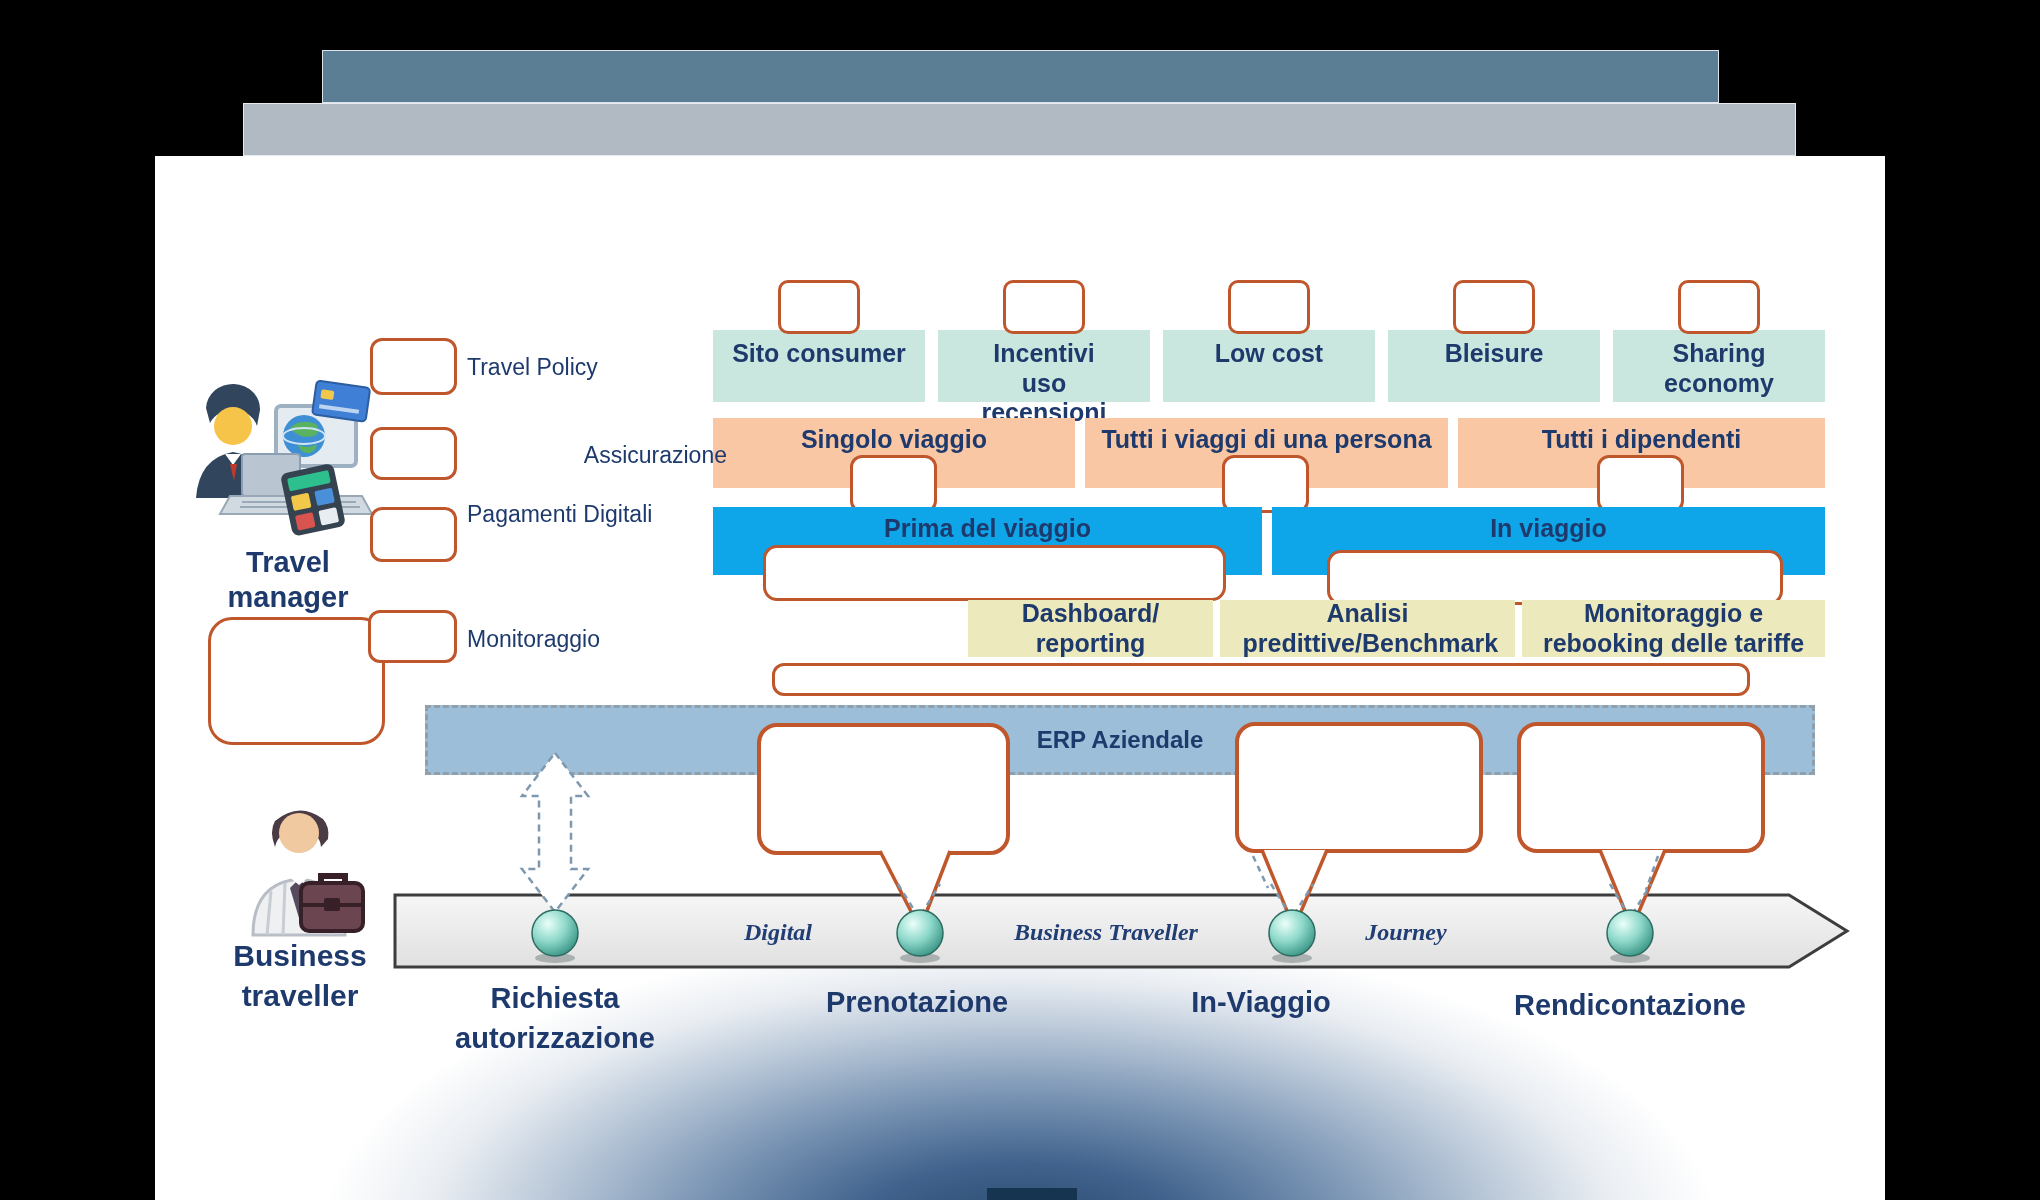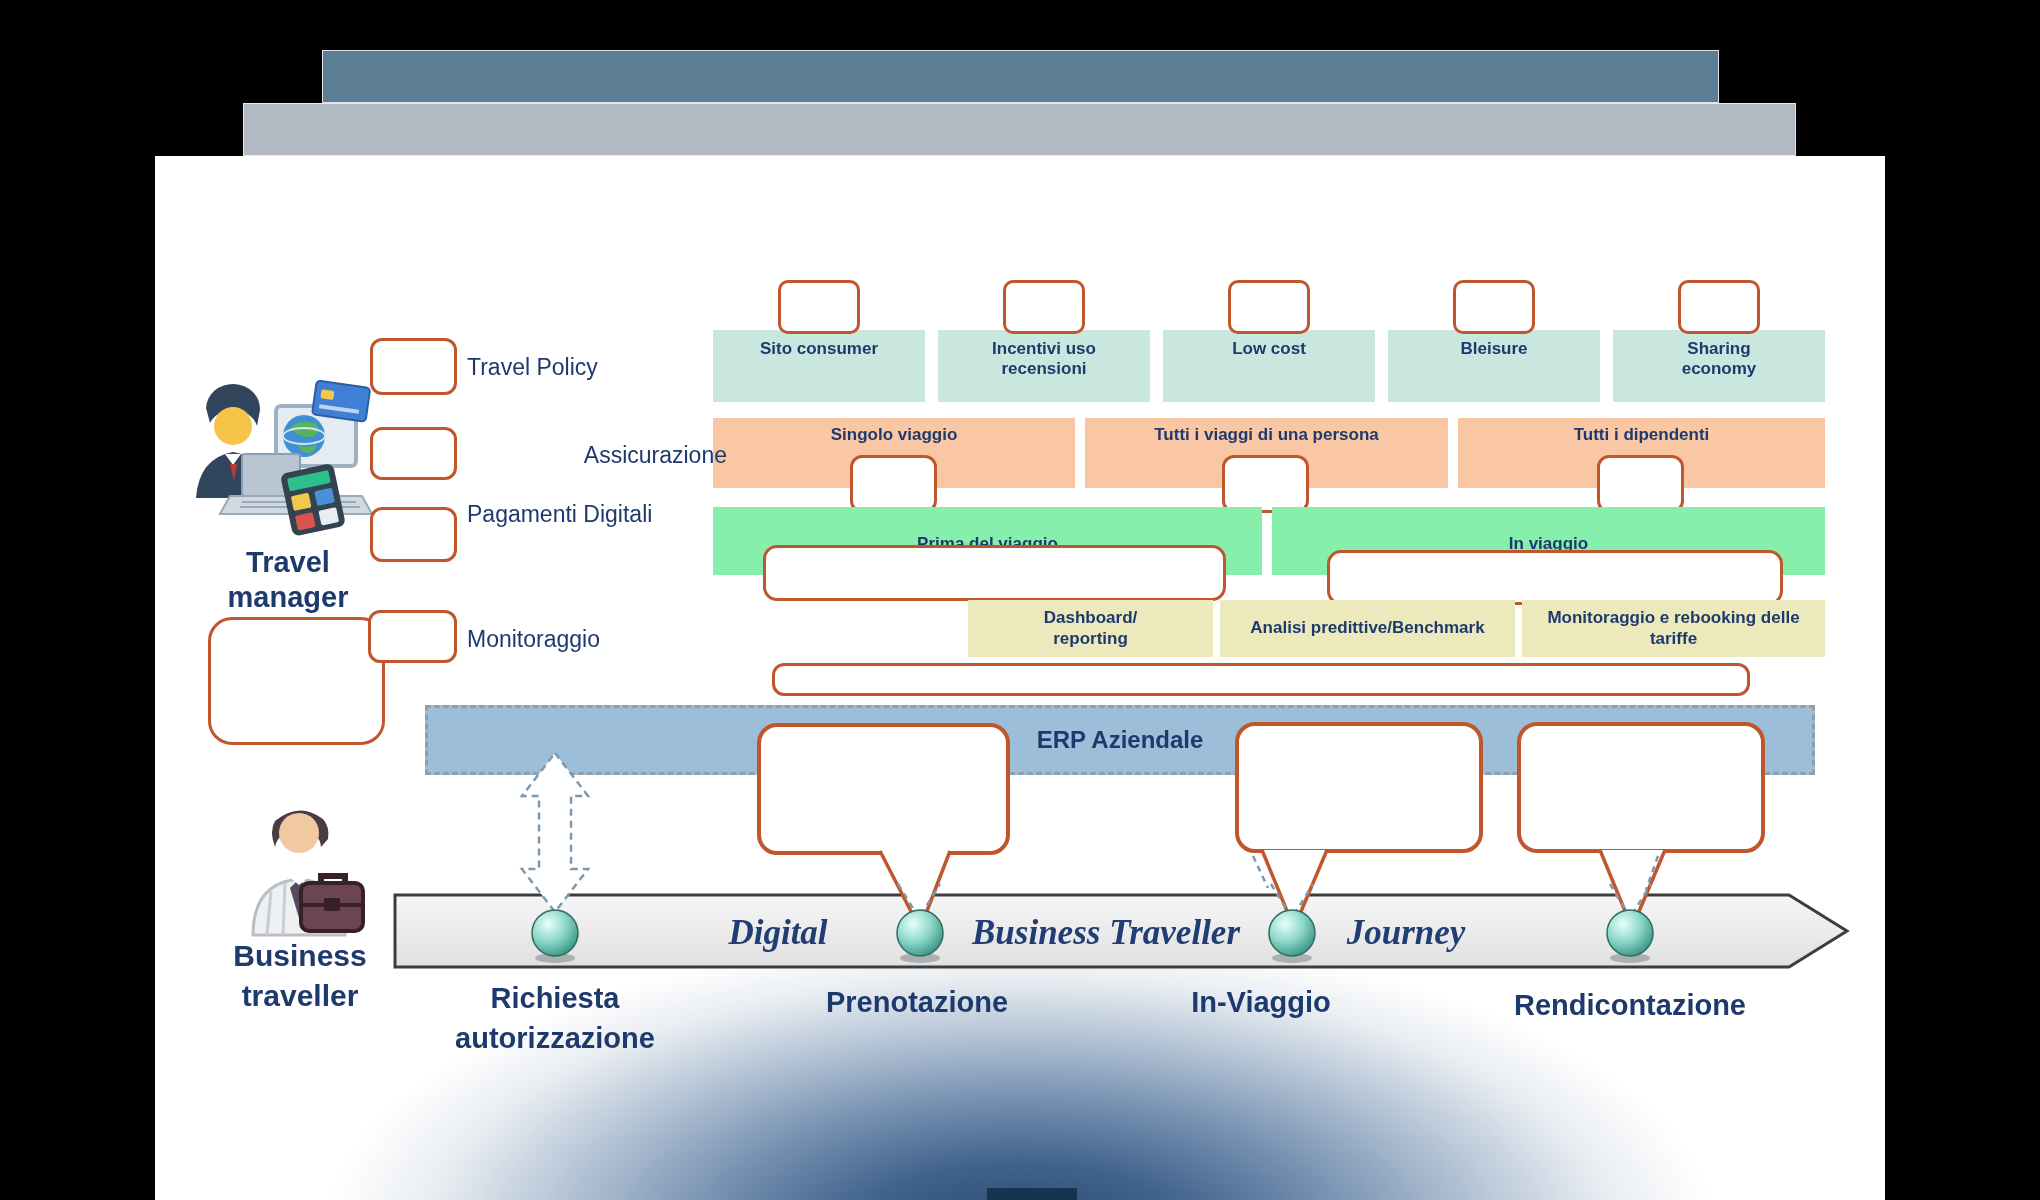--- a/index.html
+++ b/index.html
@@ -10,40 +10,40 @@
   .page-vignette{left:0;bottom:0;width:1730px;height:300px;
     background:radial-gradient(ellipse 760px 330px at 50% 112%,
       #27496b 0%, #40628c 22%, #7792b2 42%, #b7c6d7 62%, #e9edf2 78%, #ffffff 92%);}
   .bottom-notch{left:832px;bottom:0;width:90px;height:12px;background:#16334f;}
   .bar-slate{left:322px;top:50px;width:1397px;height:53px;background:#5b7e95;
              border:1px solid #dde4e9;box-sizing:border-box;}
   .bar-gray{left:243px;top:103px;width:1553px;height:53px;background:#b1b9c2;
             border:1px solid #e6eaee;box-sizing:border-box;}
 
   .cellbox{box-sizing:border-box;display:flex;justify-content:center;
-           color:#1e3a6d;font-weight:bold;font-size:17px;line-height:1.18;text-align:center;}
+           color:#1e3a6d;font-weight:bold;font-size:25px;line-height:1.18;text-align:center;}
   .cellbox .lbl{display:block;}
   .teal{background:#c9e7df;align-items:flex-start;padding-top:9px;}
   .peach{background:#fac7a5;align-items:flex-start;padding-top:7px;}
-  .lblue{background:#86efac;align-items:center;padding-top:7px;}
+  .lblue{background:#0ea5e9;align-items:flex-start;padding-top:7px;}
   .khaki{background:#ece9bc;align-items:center;}
 
   .chip{box-sizing:border-box;background:#fff;border:3px solid #c0562b;}
   .r10{border-radius:10px;} .r12{border-radius:12px;} .r14{border-radius:14px;} .r24{border-radius:24px;}
 
   .erp-bar{left:425px;top:705px;width:1390px;height:70px;background:#9cbed8;
            border:3px dashed #8fa0ac;box-sizing:border-box;display:flex;align-items:center;
            justify-content:center;color:#1e3a6d;font-weight:bold;font-size:24px;}
   .bubble{box-sizing:border-box;background:#fff;border:4px solid #c0562b;border-radius:20px;}
 
   .navy-label{color:#1e3a6d;font-weight:bold;text-align:center;}
   .side-label{color:#1e3a6d;font-weight:normal;font-size:23px;line-height:38px;text-align:left;}
   .step-label{color:#1e3a6d;font-weight:bold;font-size:29px;line-height:40px;text-align:center;}
   .journey-word{color:#203d74;font-family:"Liberation Serif",serif;font-style:italic;
-                font-weight:bold;font-size:35px;line-height:35px;text-align:center;white-space:nowrap;}
+                font-weight:bold;font-size:24px;line-height:35px;text-align:center;white-space:nowrap;}
   svg{display:block;}
 </style>
 </head>
 <body>
 
 <div class="stage">
 
   <div class="abs bar-slate"></div>
   <div class="abs bar-gray"></div>
 

